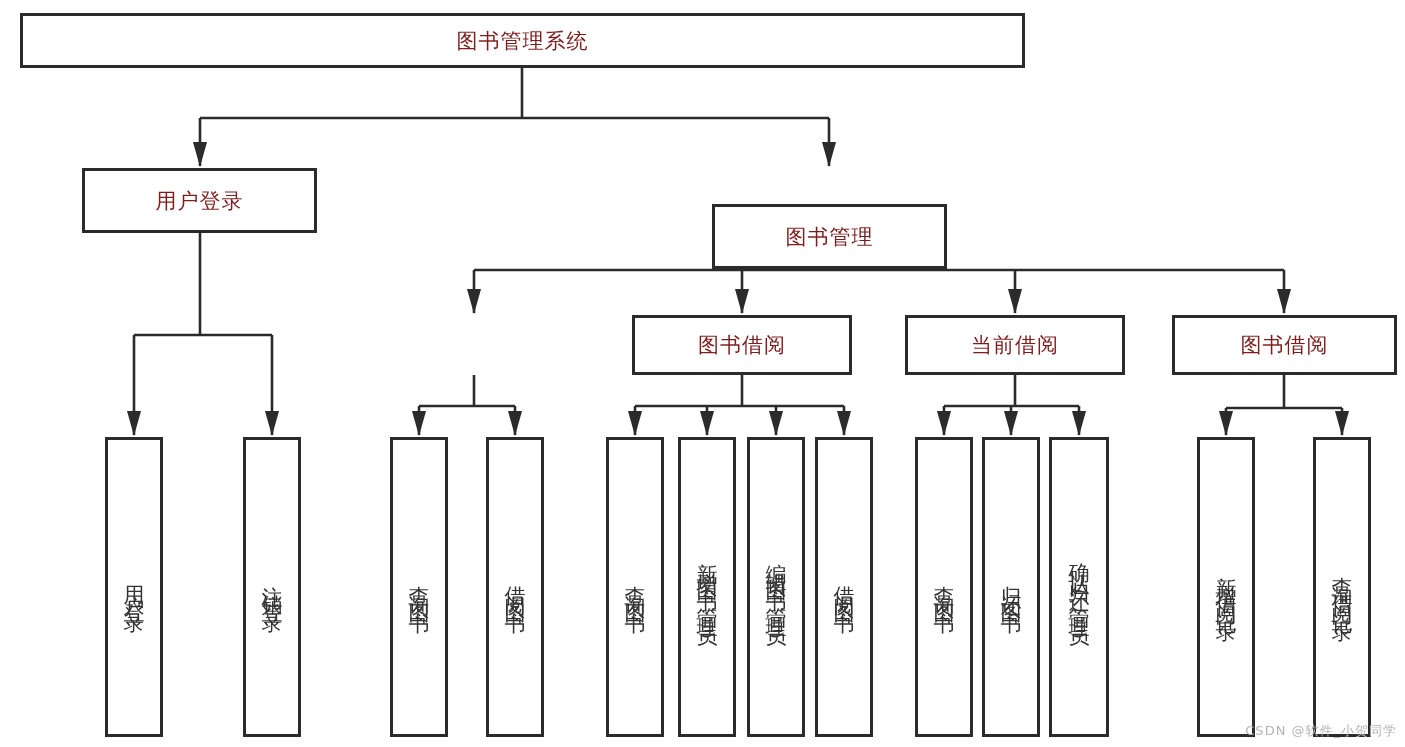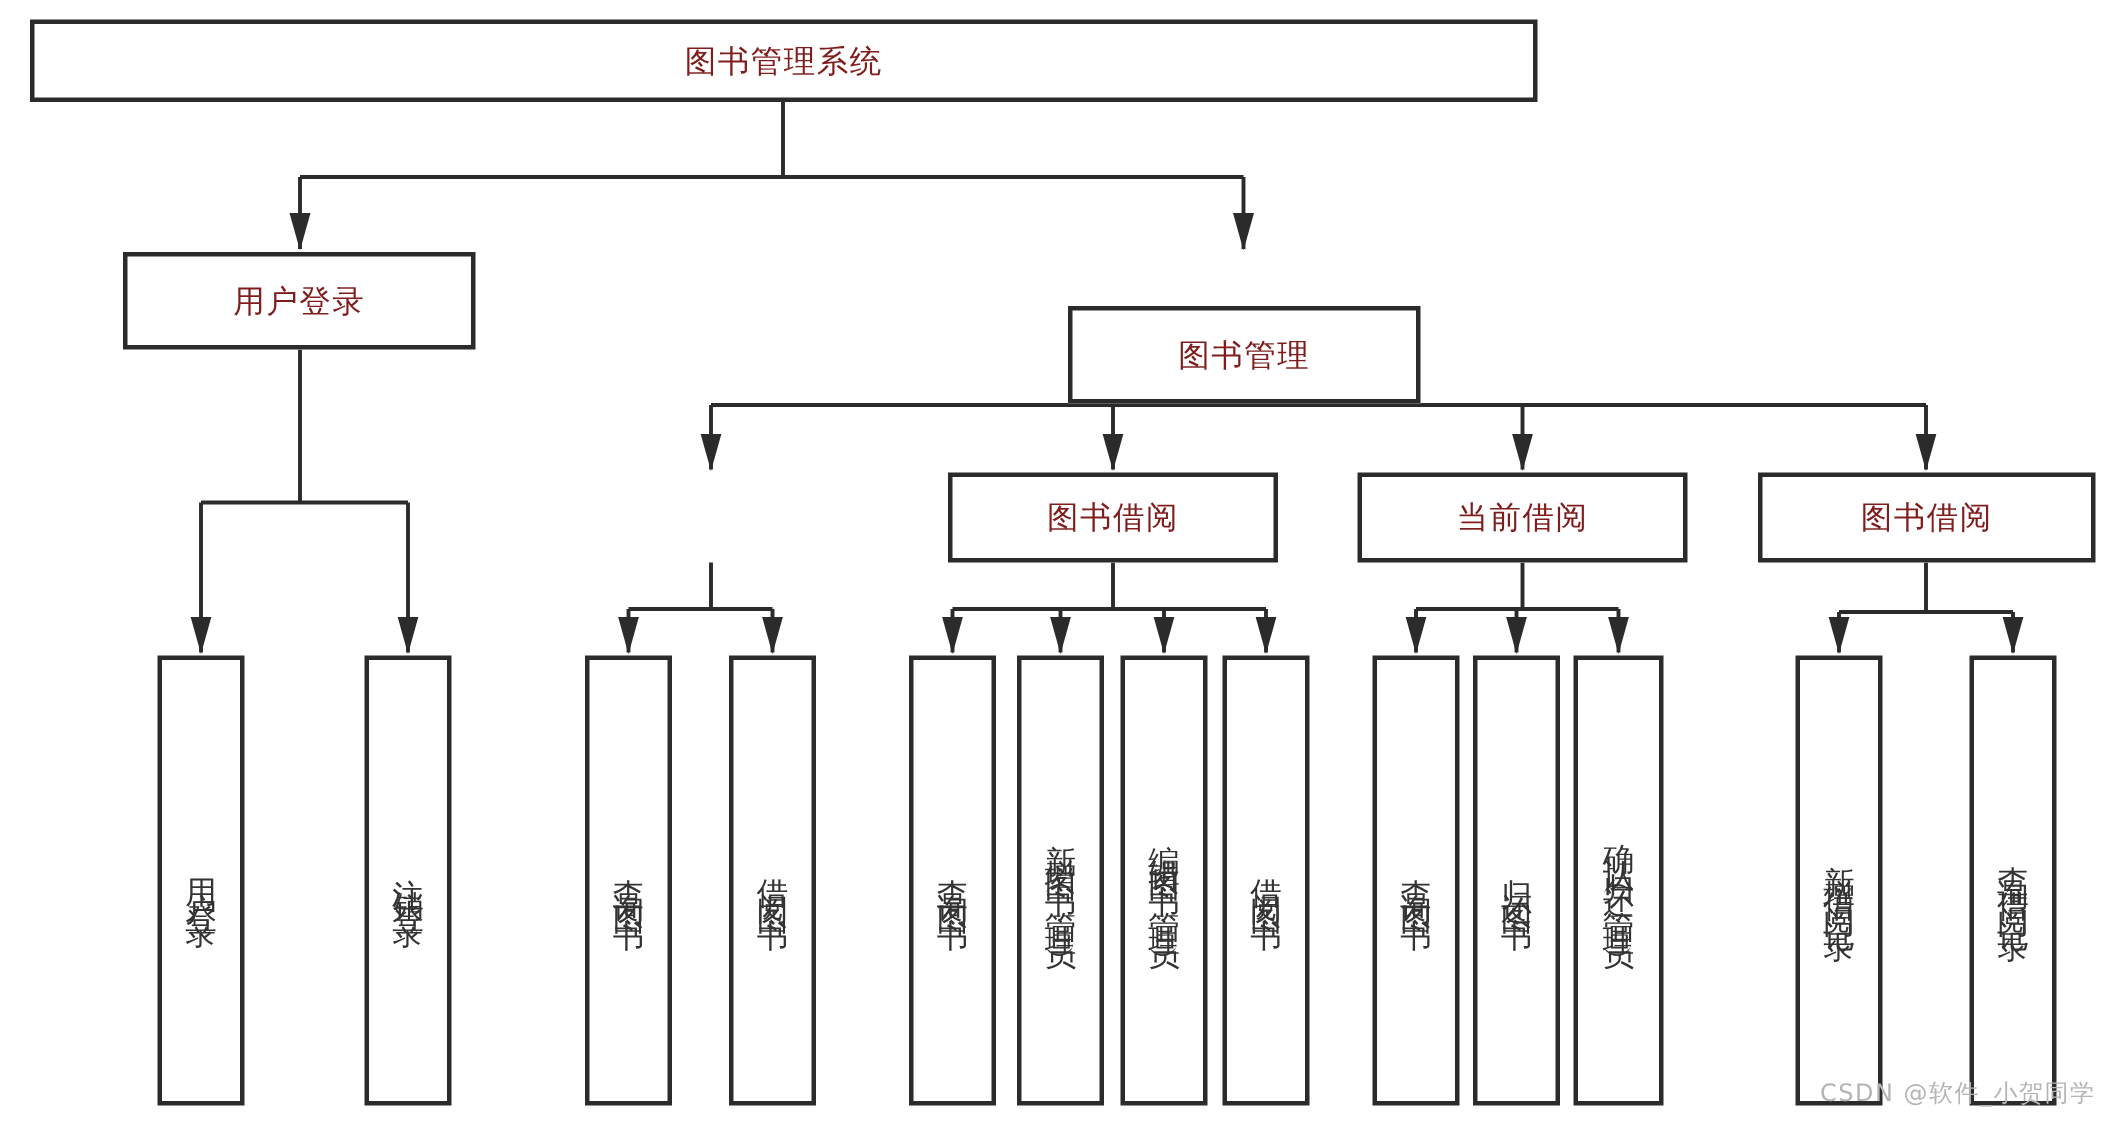--- a/index.html
+++ b/index.html
@@ -58,21 +58,21 @@
     text-orientation: mixed;
     white-space: nowrap;
     color: #333333;
     font-size: 21px;
     letter-spacing: 9px;
   }
   .watermark {
     position: absolute;
     right: 8px;
     bottom: 7px;
-    font-size: 16px;
+    font-size: 13px;
     color: #b5b5b5;
     letter-spacing: 1px;
     z-index: 5;
     white-space: nowrap;
   }
 </style>
 </head>
 <body>
 
 <div class="canvas">

